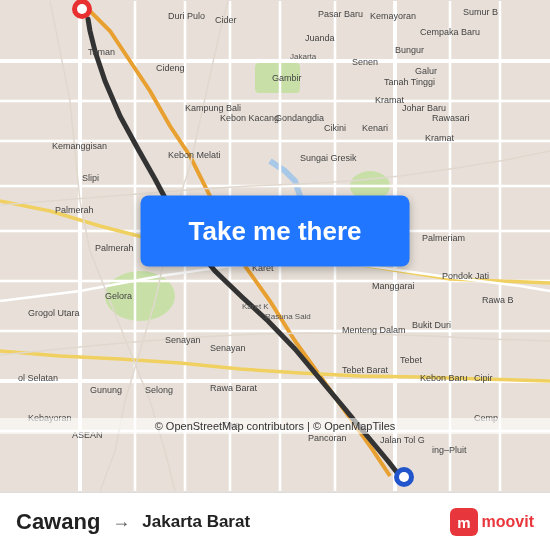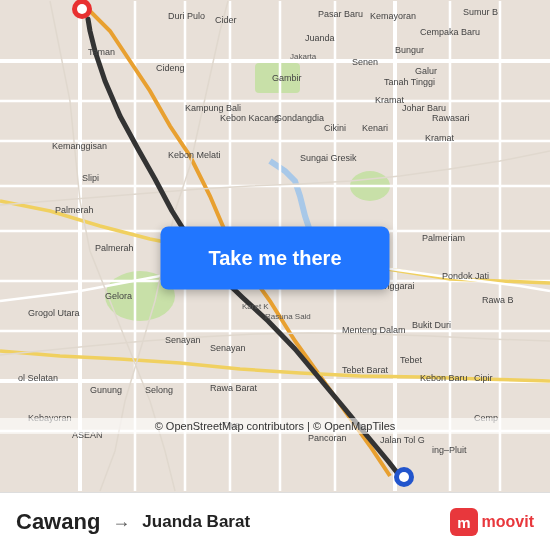--- a/index.html
+++ b/index.html
@@ -35,27 +35,26 @@
     #take-me-there-btn {
       position: absolute;
       left: 50%;
       top: 47%;
       transform: translate(-50%, -50%);
       background: #2176ff;
       color: #fff;
       border: none;
       border-radius: 8px;
       padding: 20px 48px;
-      font-size: 20px;
+      font-size: 26px;
       font-weight: 600;
       cursor: pointer;
       white-space: nowrap;
       box-shadow: 0 3px 10px rgba(0,0,0,0.25);
       z-index: 10;
-      margin-top: 27px;
     }
 
     #attribution {
       position: absolute;
       bottom: 58px;
       left: 0;
       right: 0;
       text-align: center;
       font-size: 11px;
       color: #333;
@@ -257,21 +256,21 @@
       <span>© OpenStreetMap contributors | © OpenMapTiles</span>
     </div>
 
     
     <button id="take-me-there-btn">Take me there</button>
   </div>
 
   <div id="bottom-bar">
     <span id="origin-label">Cawang</span>
     <span id="arrow-icon">→</span>
-    <span id="dest-label">Juanda Barat</span>
+    <span id="dest-label">Jakarta Barat</span>
     <div id="moovit-logo">
       <svg width="28" height="28" viewBox="0 0 28 28" xmlns="http://www.w3.org/2000/svg">
         <rect width="28" height="28" rx="6" fill="#e8373c"></rect>
         <text x="14" y="20" text-anchor="middle" font-size="15" font-weight="bold" fill="white" font-family="Arial">m</text>
       </svg>
       <span id="moovit-text">moovit</span>
     </div>
   </div>
 </div>
 

